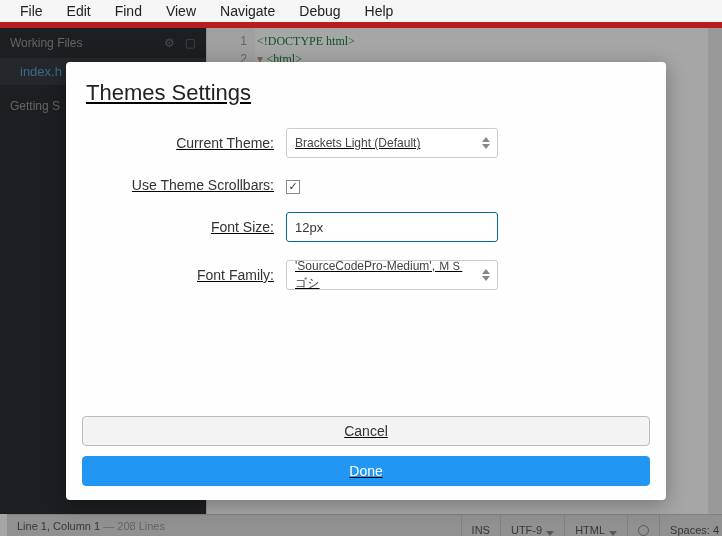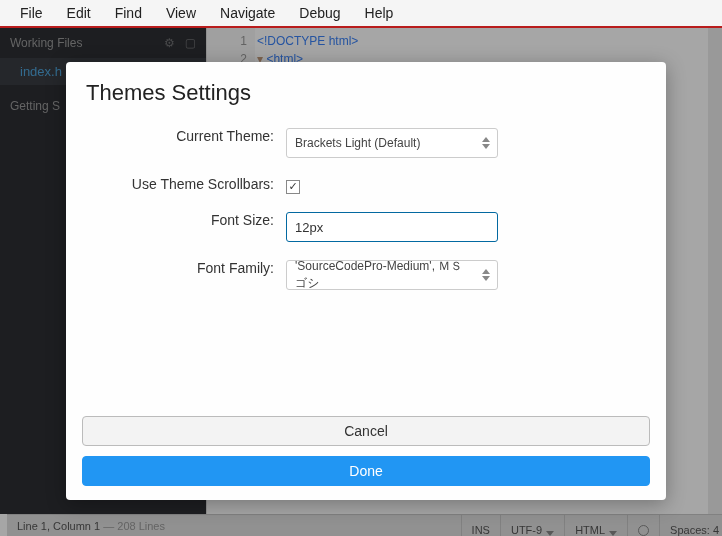--- a/index.html
+++ b/index.html
@@ -1,52 +1,52 @@
 <!DOCTYPE html>
 <html><head>
 <meta charset="utf-8">
 <style>
   * { box-sizing: border-box; margin: 0; padding: 0; font-family: -apple-system, "Segoe UI", Arial, sans-serif; }
   html, body { width: 722px; height: 536px; overflow: hidden; background: #fff; }
 
   
-  .menubar { height: 28px; background: #f5f5f5; border-bottom: 2px solid #b91c1c; display: flex; align-items: center; padding: 0 8px; font-size: 14px; color: #222; }
+  .menubar { height: 28px; background: #f5f5f5; border-bottom: 6px solid #b91c1c; display: flex; align-items: center; padding: 0 8px; font-size: 14px; color: #222; }
   .menubar .mi { padding: 4px 12px; cursor: pointer; }
 
   
   .app { display: flex; height: calc(100% - 28px - 22px); width: 100%; }
   .sidebar { width: 206px; background: #2d2f34; color: #a0a0a0; font-size: 12px; position: relative; overflow: hidden; }
   .wf-header { padding: 8px 10px 8px 10px; color: #9a9a9a; font-size: 12px; display: flex; align-items: center; justify-content: space-between; }
   .wf-icons { display: flex; gap: 10px; opacity: .6; }
   .wf-item { padding: 6px 10px 6px 20px; color: #4ea4db; font-size: 13px; background: #3a3d43; }
   .getting { padding: 14px 10px 6px 10px; color: #9a9a9a; font-size: 12px; }
 
   .editor { flex: 1; background: #fff; position: relative; border-left: 1px solid #ddd; }
   .gutter { position: absolute; left: 0; top: 0; width: 48px; background: #f6f6f6; font-family: monospace; font-size: 12px; color: #999; text-align: right; padding: 4px 8px 0 0; line-height: 18px; }
   .gutter .ln { height: 18px; }
   .code { position: absolute; left: 50px; top: 4px; font-family: monospace; font-size: 12px; line-height: 18px; }
-  .code .tag { color: #3b82f6; }
+  .code .tag { color: #15803d; font-family: Liberation Serif, serif; }
   .code .arrow { color: #c19a7c; }
   .vscroll { position: absolute; right: 0; top: 0; width: 14px; height: 100%; background: #ececec; }
 
   
   .statusbar { position: absolute; left: 0; bottom: 0; width: 100%; height: 22px; background: #dfdfdf; border-top: 1px solid #c7c7c7; display: flex; align-items: center; font-size: 11px; color: #555; margin-left: 7px; }
   .sb-left { padding: 0 10px; flex: 1; }
   .sb-seg { border-left: 1px solid #c7c7c7; height: 100%; display: flex; align-items: flex-end; padding: 0 10px; gap: 4px; }
   .sb-circle-o { width: 11px; height: 11px; border: 1px solid #888; border-radius: 50%; }
   .caret-d { width: 0; height: 0; border-left: 4px solid transparent; border-right: 4px solid transparent; border-top: 5px solid #888; display: inline-block; }
 
   
   .overlay { position: absolute; left: 0; top: 28px; width: 100%; height: calc(100% - 28px); background: rgba(0,0,0,0.35); }
 
   
-  .modal { position: absolute; left: 66px; top: 62px; width: 600px; height: 438px; background: #fefefe; border-radius: 4px; box-shadow: 0 4px 20px rgba(0,0,0,0.3); display: flex; flex-direction: column; }
+  .modal { position: absolute; left: 66px; top: 62px; width: 600px; height: 438px; background: #fefefe; border-radius: 4px; box-shadow: 0 4px 20px rgba(0,0,0,0.3); display: flex; flex-direction: column; text-decoration: underline; }
   .modal h2 { font-size: 22px; font-weight: 400; color: #222; padding: 18px 20px 12px 20px; }
   .form { padding: 10px 100px 10px 20px; }
-  .row { display: flex; margin-bottom: 18px; }
+  .row { display: flex; align-items: center; margin-bottom: 18px; }
   .row label { width: 200px; text-align: right; padding-right: 12px; font-size: 14px; color: #333; }
   .row .ctl { flex: 1; }
   .select-wrap { position: relative; width: 212px; }
   .select-display { width: 100%; height: 30px; border: 1px solid #ccc; border-radius: 3px; background: #fff; padding: 0 26px 0 8px; font-size: 12px; color: #444; display: flex; align-items: center; }
   .select-spin { position: absolute; right: 4px; top: 3px; width: 16px; height: 24px; display: flex; flex-direction: column; align-items: center; justify-content: center; gap: 2px; }
   .tri-up { width: 0; height: 0; border-left: 4px solid transparent; border-right: 4px solid transparent; border-bottom: 5px solid #888; }
   .tri-dn { width: 0; height: 0; border-left: 4px solid transparent; border-right: 4px solid transparent; border-top: 5px solid #888; }
   input[type=text].txt { width: 212px; height: 30px; border: 1px solid #0369a1; border-radius: 3px; padding: 0 8px; font-size: 13px; color: #333; }
   .chk { width: 14px; height: 14px; border: 1px solid #888; display: inline-flex; align-items: center; justify-content: center; font-size: 11px; color: #333; background: #fff; }
 

